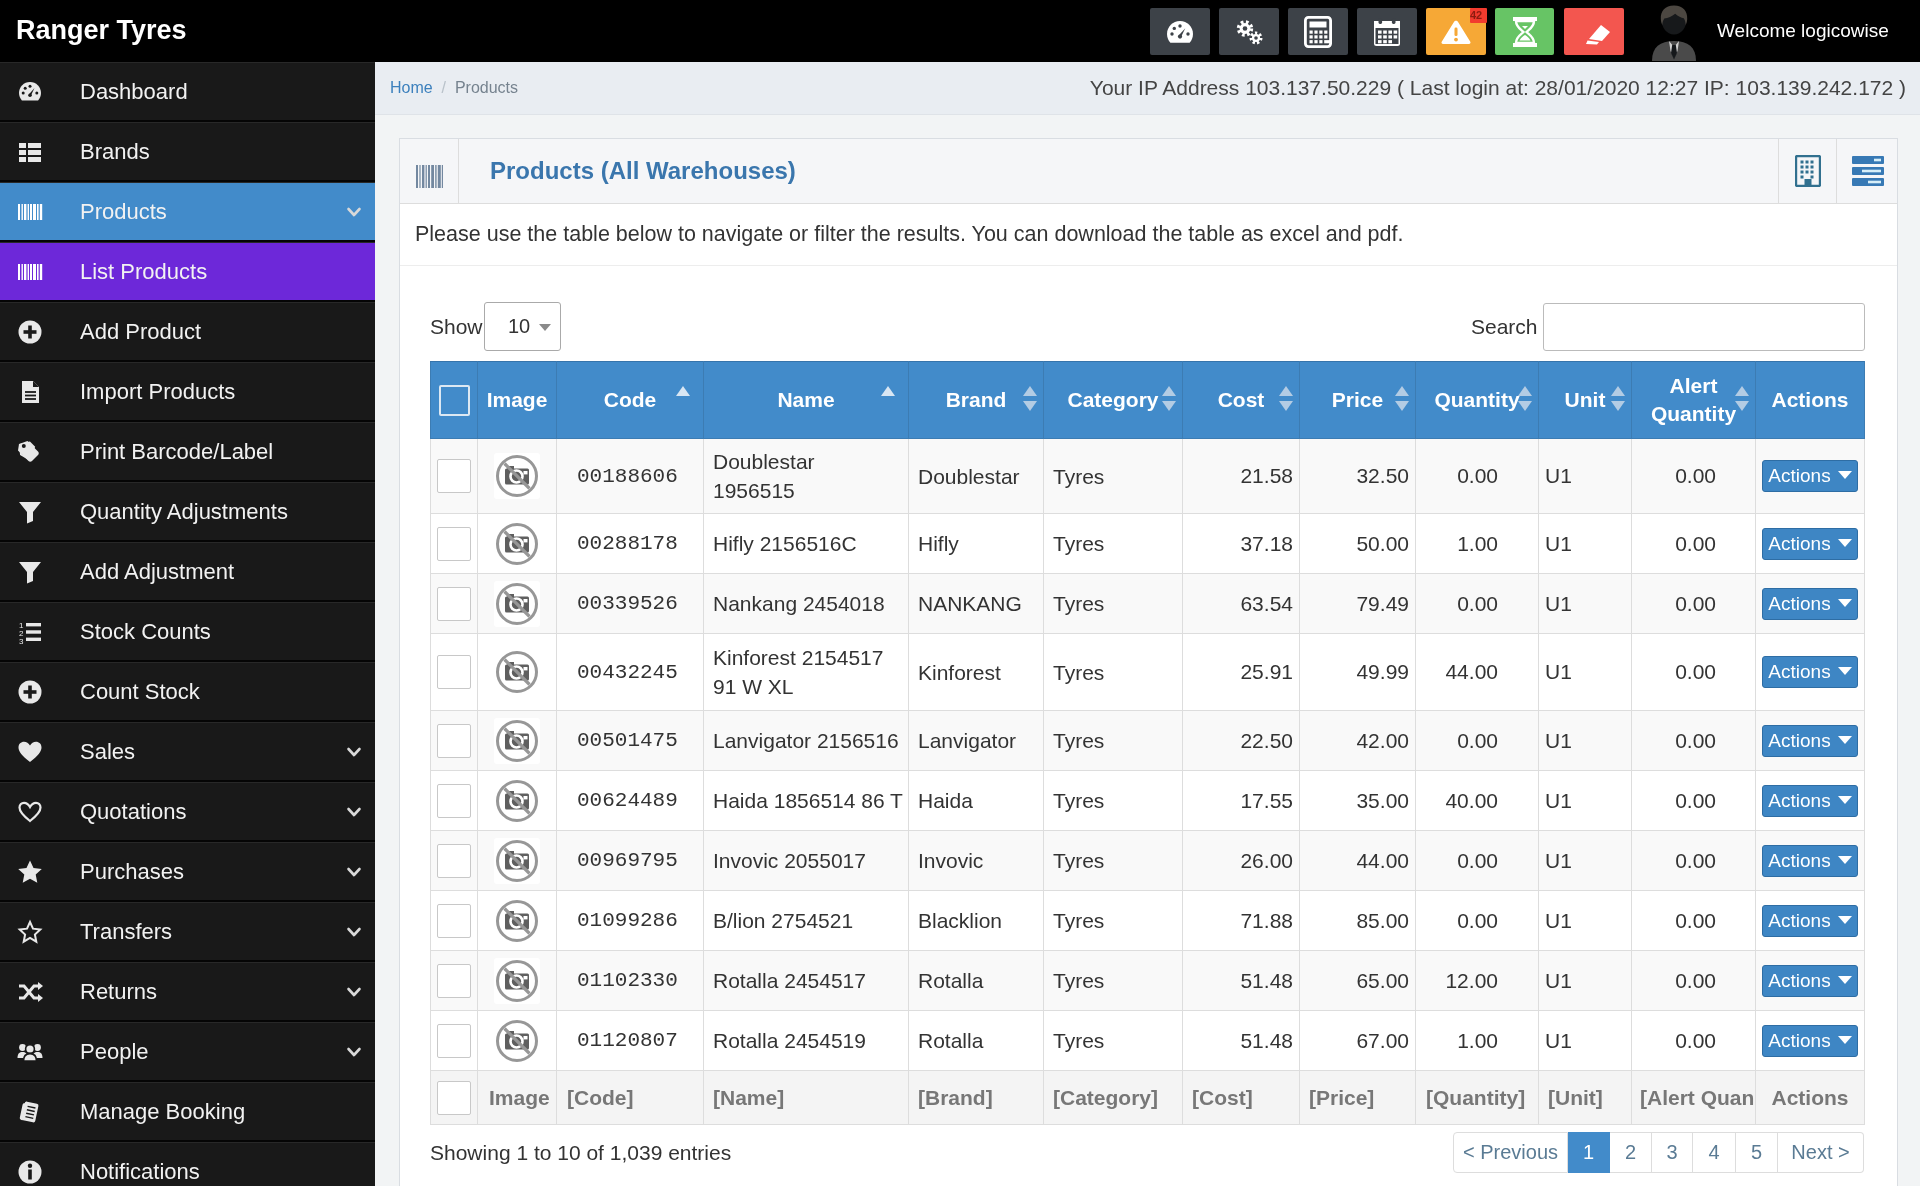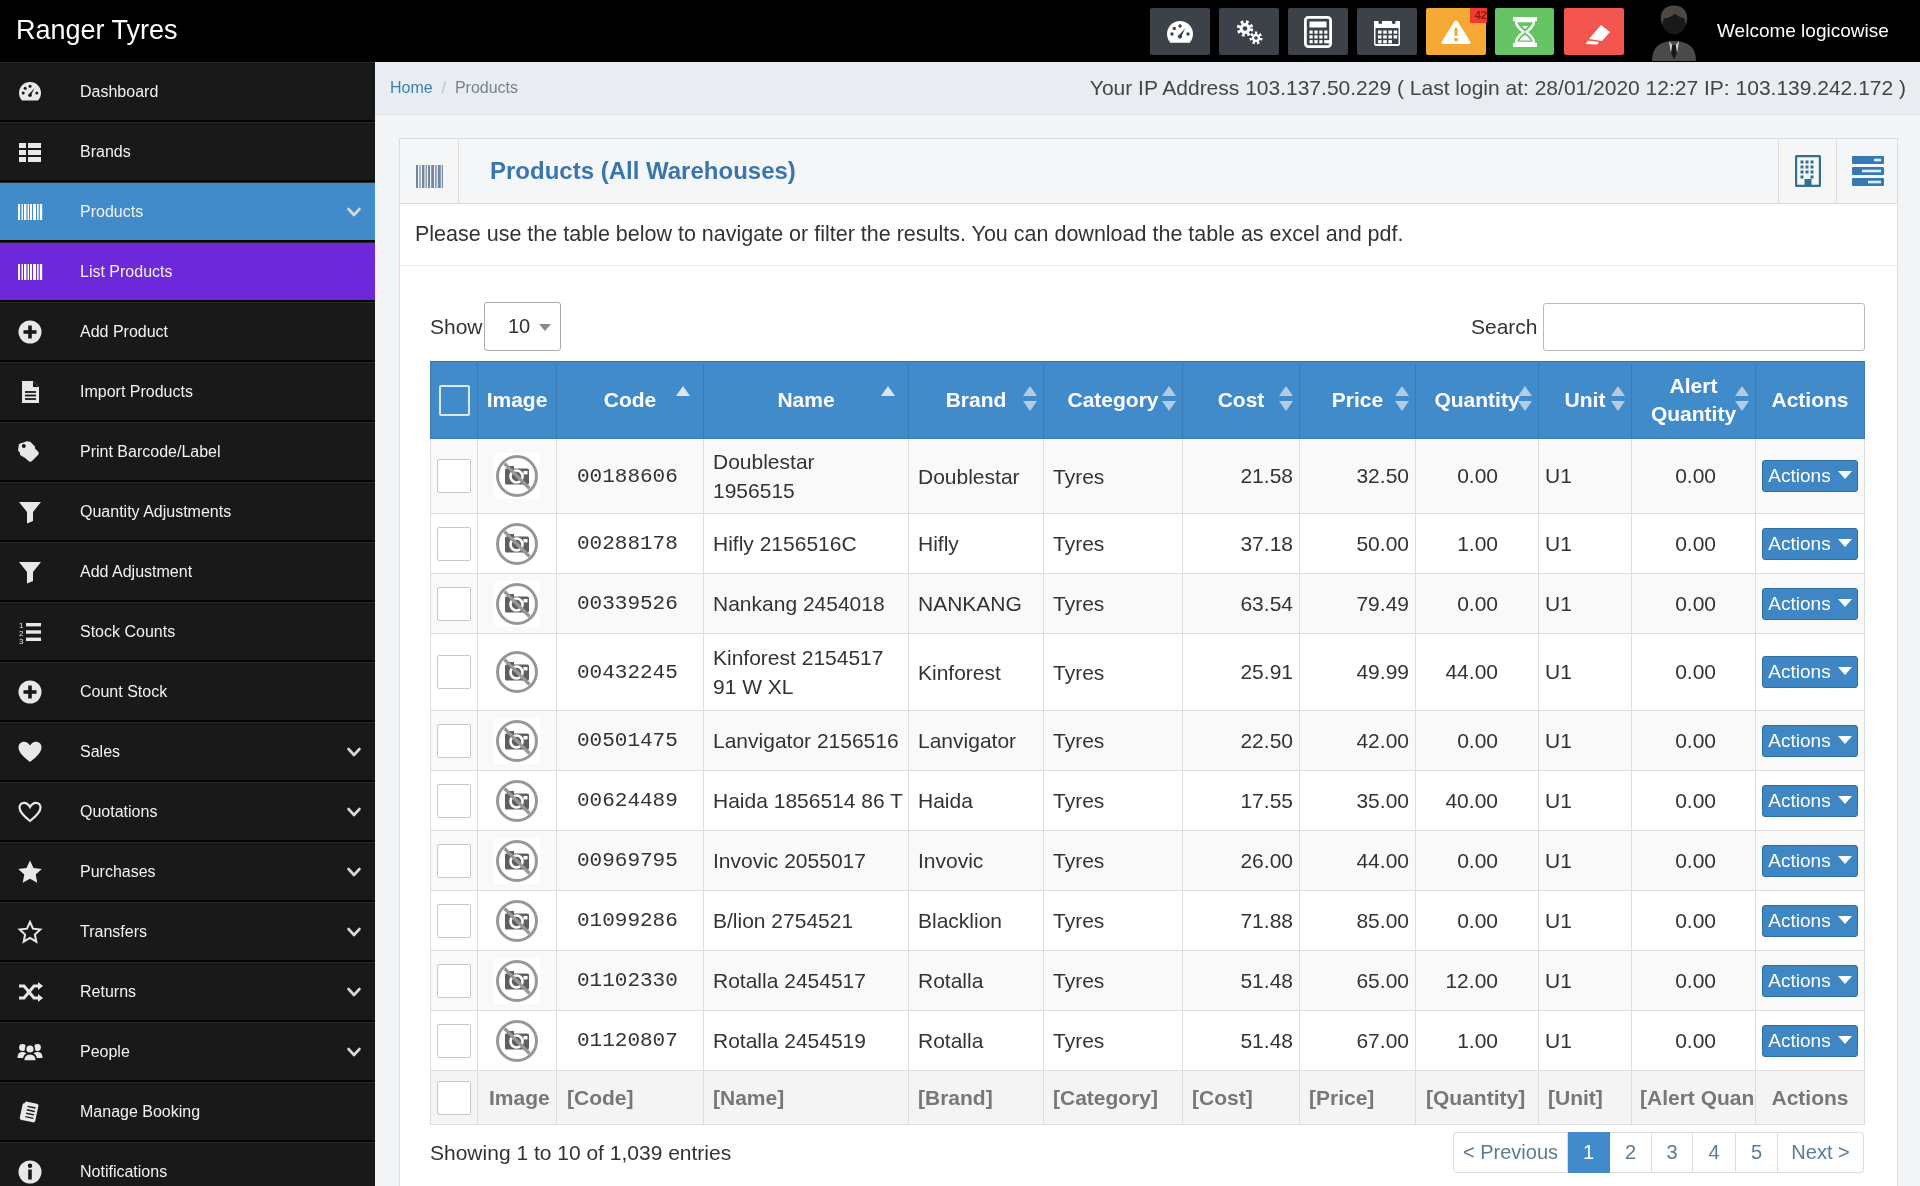--- a/index.html
+++ b/index.html
@@ -1,30 +1,30 @@
 <!DOCTYPE html>
 <html><head>
 <meta charset="utf-8">
 <style>
 * { margin:0; padding:0; box-sizing:border-box; }
 html,body { width:1920px; height:1186px; overflow:hidden; }
 body { font-family:"Liberation Sans", sans-serif; background:#f2f4f5; position:relative; }
 
 
 #topbar { position:absolute; left:0; top:0; width:1920px; height:62px; background:#000; z-index:5; }
-#logo { position:absolute; left:16px; top:0; height:62px; line-height:60px; color:#fff; font-size:27px; font-weight:normal; letter-spacing:0px;text-align:center; }
+#logo { position:absolute; left:16px; top:0; height:62px; line-height:60px; color:#fff; font-size:27px; font-weight:bold; letter-spacing:0px;text-align:center; }
 .tbtn { position:absolute; top:8px; height:47px; border-radius:2px; }
 .tbtn svg { position:absolute; left:50%; top:50%; transform:translate(-50%,-50%); }
 #welcome { position:absolute; top:0; left:1717px; height:62px; line-height:62px; color:#fff; font-size:19px; }
-#badge42 { position:absolute; left:1470px; top:8px; width:17px; height:15px; background:#f23b2e; color:#8c1b10; font-size:11px; font-weight:bold; text-align:right; line-height:15px; z-index:6; border-radius:1px;}
+#badge42 { position:absolute; left:1470px; top:8px; width:17px; height:15px; background:#f23b2e; color:#8c1b10; font-size:11px; font-weight:bold; text-align:left; line-height:15px; z-index:6; border-radius:1px;}
 
 
 #sidebar { position:absolute; left:0; top:62px; width:375px; height:1124px; background:#000; z-index:4; }
 .mi { position:relative; width:375px; height:60px; background:#191919; box-shadow: inset 0 1px 0 #282828, inset 0 -2px 0 #050505; }
-.mi .lbl { position:absolute; left:80px; top:0; height:60px; line-height:60px; color:#f2f2f2; font-size:16px; }
+.mi .lbl { position:absolute; left:80px; top:0; height:60px; line-height:60px; color:#f2f2f2; font-size:22px; }
 .mi .ico { position:absolute; left:17px; top:17px; width:26px; height:26px; }
 .mi .ico svg { width:26px; height:26px; }
 .mi .chev { position:absolute; right:11px; top:17px; width:20px; height:26px; }
 .mi.active { background:#428bca; }
 .mi.active2 { background:#6d28d9; }
 
 
 #crumbbar { position:absolute; left:375px; top:62px; width:1545px; height:53px; background:#e9edf2; border-bottom:1px solid #dfe3e8; }
 #crumb { position:absolute; left:15px; top:0; height:52px; line-height:52px; font-size:16px; color:#76838f; }
 #crumb a { color:#3c80bd; text-decoration:none; }

